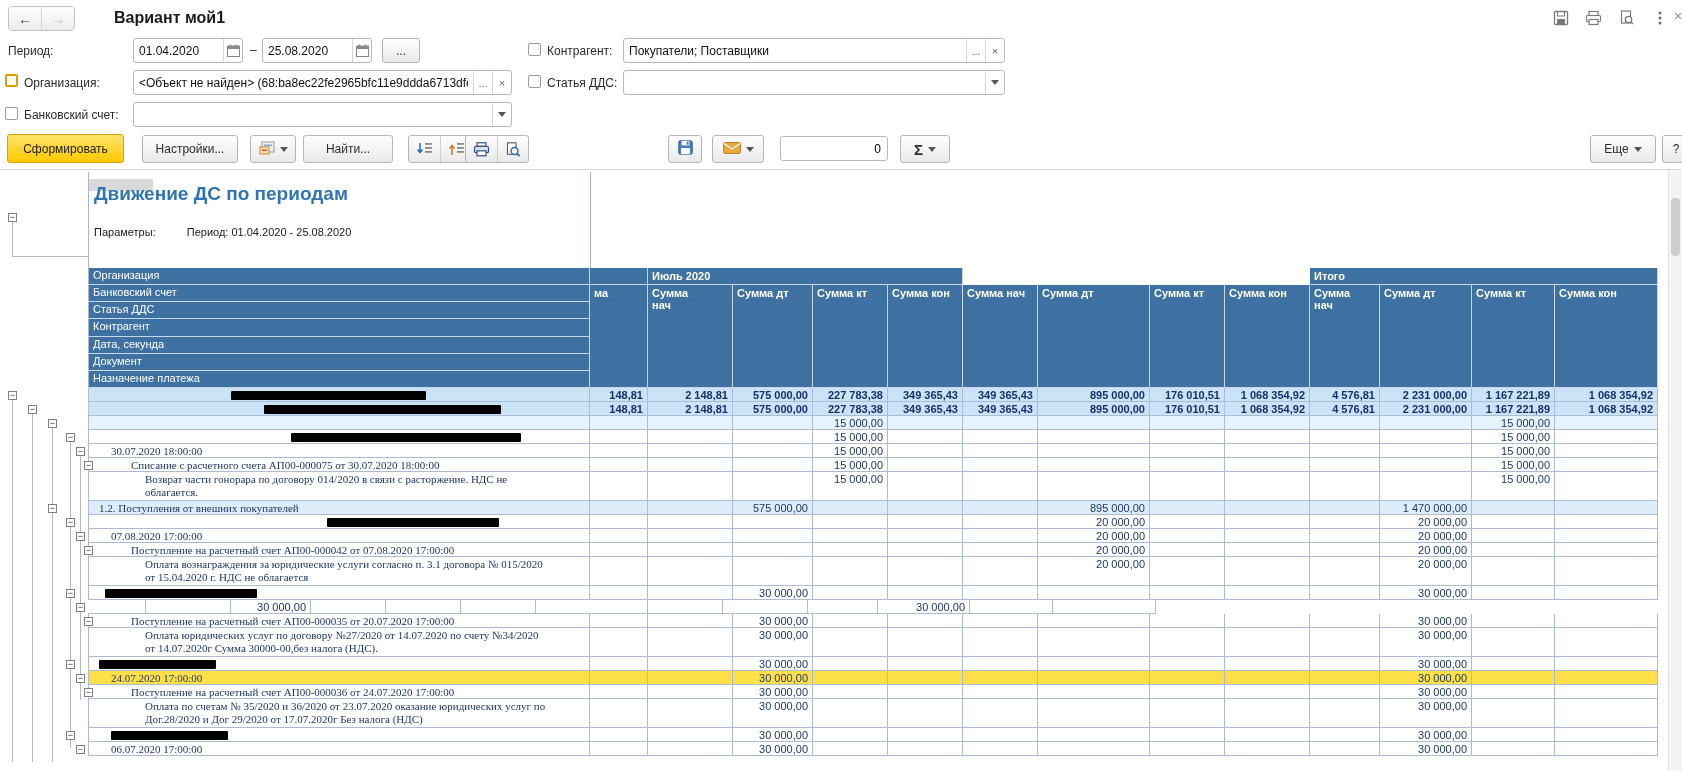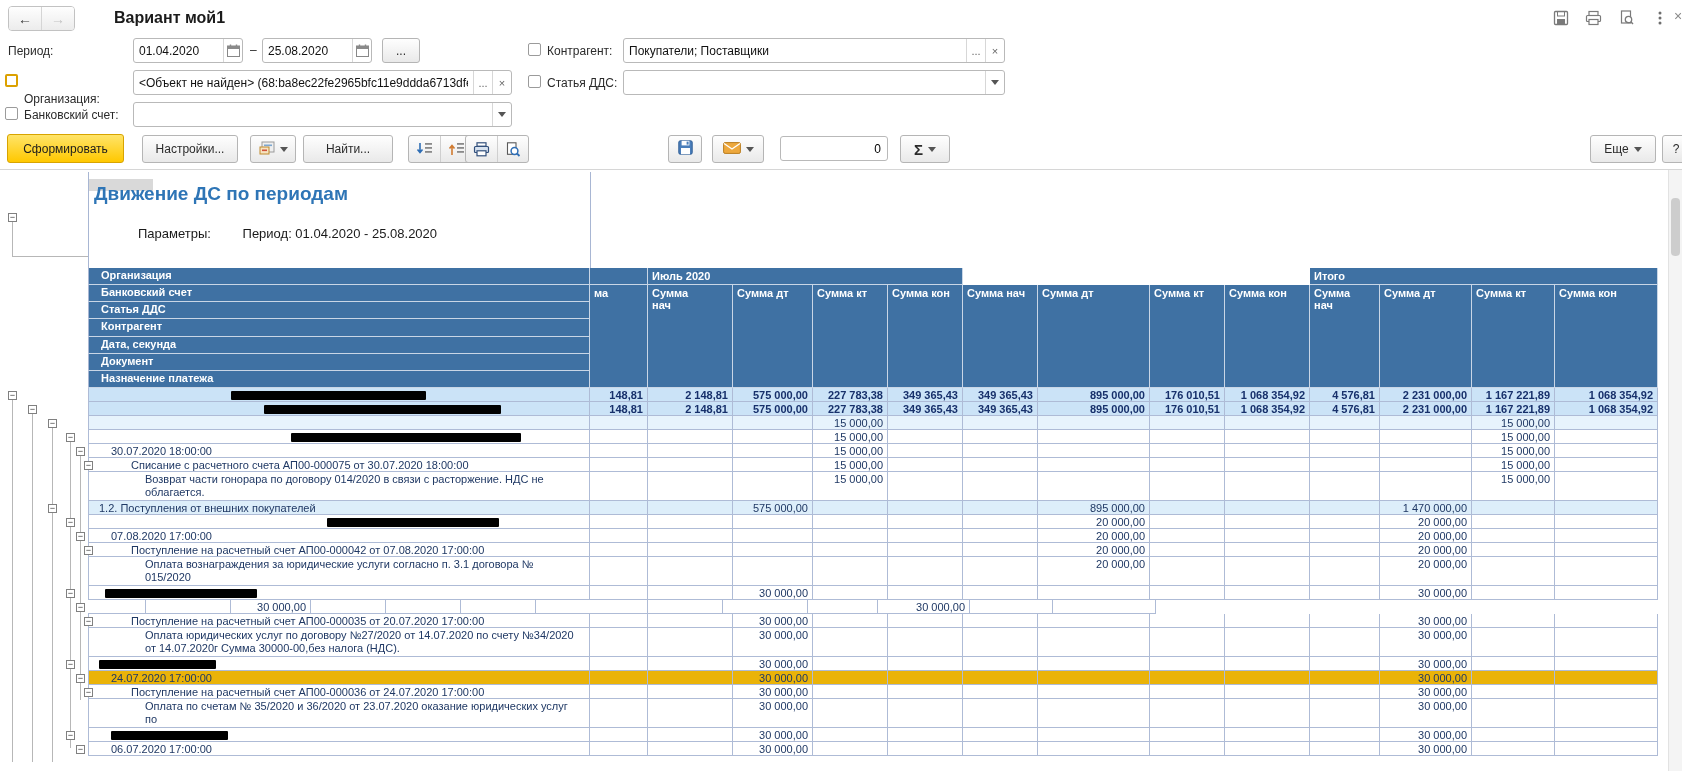--- a/index.html
+++ b/index.html
@@ -34,32 +34,32 @@
   .numfld input{width:100%;height:100%;border:none;outline:none;text-align:right;font-size:12px;padding:0 6px;box-sizing:border-box;font-family:"Liberation Sans",sans-serif;background:transparent;}
   .tbsep{position:absolute;left:0;top:169px;width:1682px;height:1px;background:#d6d6d6;}
   
   .vline{position:absolute;width:1px;background:#a8b6d3;}
   .treeline{position:absolute;width:1px;background:#b7b7b7;}
   .treehline{position:absolute;height:1px;background:#b7b7b7;}
   .gbox{position:absolute;width:9px;height:9px;border:1px solid #808080;background:#fff;color:#333;
         font-size:9px;line-height:7px;text-align:center;box-sizing:border-box;z-index:5;}
   .corner{position:absolute;background:#d9d9d9;}
   .rtitle{position:absolute;font-size:19px;font-weight:bold;}
-  .rparams{position:absolute;font-size:13px;color:#1a1a1a;margin-left:44px;}
+  .rparams{position:absolute;font-size:11px;color:#1a1a1a;}
   #report-table{position:absolute;left:88px;top:268px;width:1570px;}
   .thead{position:relative;height:120px;}
   .hcell{position:absolute;box-sizing:border-box;color:#fff;font-size:11px;font-weight:bold;
          padding:2px 4px;border-right:1px solid #c9d6e6;border-bottom:1px solid #c9d6e6;overflow:hidden;}
   .hcell.wrap span{display:block;max-width:46px;}
-  .lhrow{position:absolute;left:0;width:502px;box-sizing:border-box;color:#fff;font-size:11px;font-weight:bold;
-         padding:1px 12px;border-right:1px solid #c9d6e6;border-bottom:1px solid #c9d6e6;border-left:1px solid #a8b6d3;overflow:hidden;}
+  .lhrow{position:absolute;left:0;width:502px;box-sizing:border-box;color:#fff;font-size:11px;font-weight:normal;
+         padding:1px 4px;border-right:1px solid #c9d6e6;border-bottom:1px solid #c9d6e6;border-left:1px solid #a8b6d3;overflow:hidden;}
   .trow{display:flex;box-sizing:border-box;}
   .tcell{box-sizing:border-box;border-right:1px solid #aebbd6;border-bottom:1px solid #aebbd6;
          font-size:11px;color:#1f3864;padding:1px 4px 0 0;text-align:right;overflow:hidden;white-space:nowrap;}
-  .tcell.left{text-align:left;padding:1px 14px 0 0;border-left:1px solid #aebbd6;position:relative;}
+  .tcell.left{text-align:left;padding:1px 14px 0 0;border-left:1px solid #aebbd6;position:relative;font-family:Liberation Serif, serif;}
   .tcell.left .t{white-space:pre-line;line-height:13px;display:block;}
   .bar{position:absolute;top:3px;height:9px;background:#000;border-radius:1px;}
   .scrolltrack{position:absolute;top:170px;left:1668px;width:14px;height:601px;background:#f4f4f4;border-left:1px solid #e2e2e2;}
   .scrollthumb{position:absolute;left:2px;width:9px;border-radius:4px;background:#cdcdcd;}
 </style>
 </head>
 <body>
 
 <div class="stage">
 
@@ -134,21 +134,21 @@
 
   <span class="chk" style="left:528px;top:43px;"></span>
   <div class="flabel" style="left:547px;top:44px;">Контрагент:</div>
   <div class="fld" style="left:623px;top:38px;width:382px;">
     <input class="txt" value="Покупатели; Поставщики" style="">
     <div class="seg">...</div>
     <div class="seg">×</div>
   </div>
 
   <span class="chk hl" style="left:5px;top:74px;"></span>
-  <div class="flabel" style="left:24px;top:92px;">Организация:</div>
+  <div class="flabel" style="left:24px;top:76px;">Организация:</div>
   <div class="fld" style="left:133px;top:70px;width:379px;">
     <input class="txt" value="&lt;Объект не найден&gt; (68:ba8ec22fe2965bfc11e9ddda6713dfef)" style="">
     <div class="seg">...</div>
     <div class="seg">×</div>
   </div>
 
   <span class="chk" style="left:528px;top:75px;"></span>
   <div class="flabel" style="left:547px;top:76px;">Статья ДДС:</div>
   <div class="fld" style="left:623px;top:70px;width:382px;">
     <input class="txt" value="" style="">
@@ -616,21 +616,21 @@
         <div class="tcell" style="width: 75px;"></div>
         <div class="tcell" style="width: 75px;"></div>
         <div class="tcell" style="width: 112px;"></div>
         <div class="tcell" style="width: 75px;"></div>
         <div class="tcell" style="width: 85px;"></div>
         <div class="tcell" style="width: 70px;"></div>
         <div class="tcell" style="width: 92px;">30 000,00</div>
         <div class="tcell" style="width: 83px;"></div>
         <div class="tcell" style="width: 103px;"></div>
       </div>
-      <div class="trow" style="height: 14px; background: #eab308; justify-content: center;">
+      <div class="trow" style="height: 14px; background: #fde047; justify-content: center;">
         <div class="tcell left" style="width: 502px;">
           <span class="t" style="padding-left: 22px;">24.07.2020 17:00:00</span>
         </div>
         <div class="tcell" style="width: 58px;"></div>
         <div class="tcell" style="width: 85px;"></div>
         <div class="tcell" style="width: 80px;">30 000,00</div>
         <div class="tcell" style="width: 75px;"></div>
         <div class="tcell" style="width: 75px;"></div>
         <div class="tcell" style="width: 75px;"></div>
         <div class="tcell" style="width: 112px;"></div>

